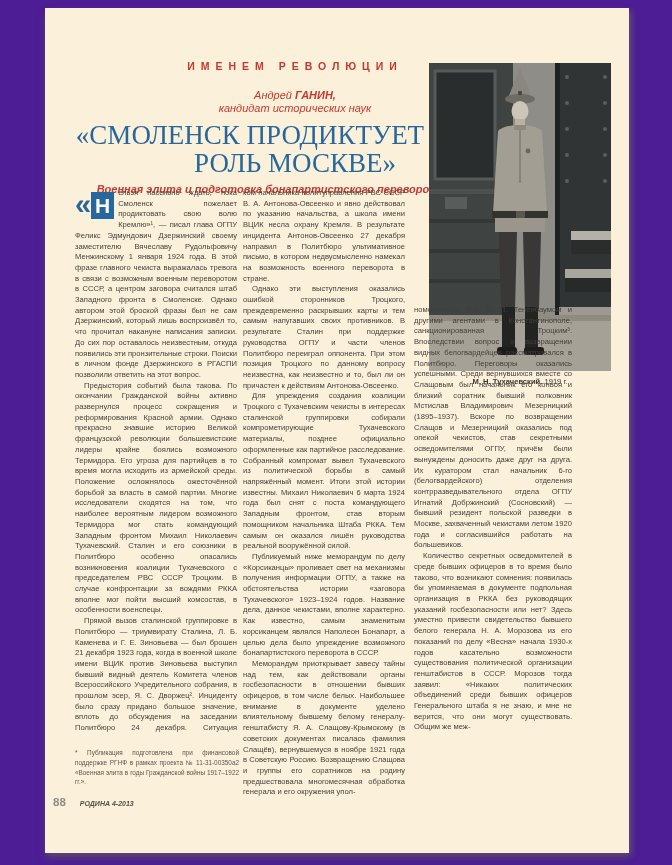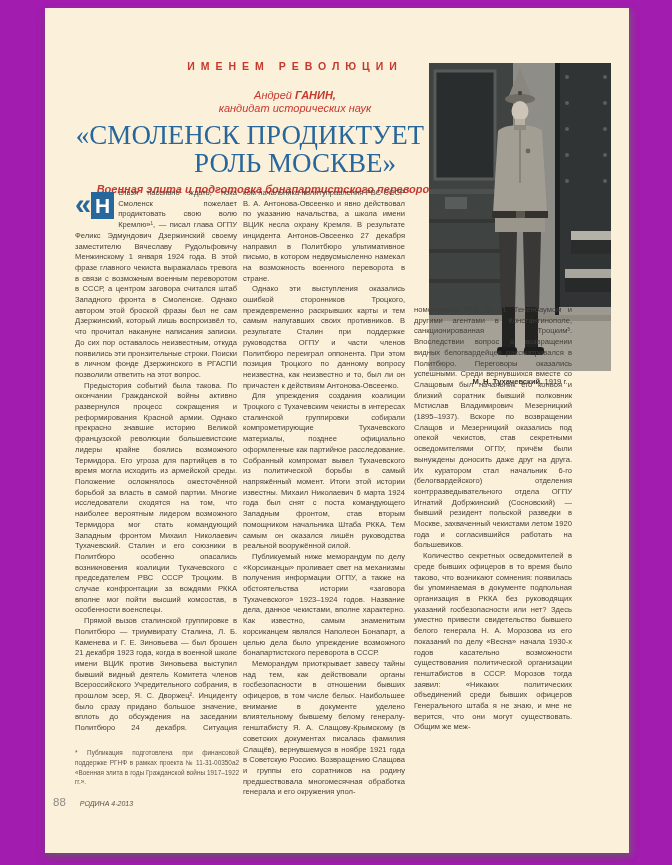--- a/index.html
+++ b/index.html
@@ -1,21 +1,21 @@
 <!DOCTYPE html>
 <html lang="ru" style="--cream: #fbf0da; --red: #c6392f; --blue: #28679c; --ink: #433f3a;"><head>
 <meta charset="utf-8">
 <style>
   html,body{margin:0;padding:0;}
   body{
     width:672px;height:865px;overflow:hidden;position:relative;
     background:#f3f2ee;
     font-family:"Liberation Sans","DejaVu Sans",sans-serif;
   }
-  .scan{position:absolute;inset:0;background:#a21caf;}
+  .scan{position:absolute;inset:0;background:#4c1d95;}
   .page{
     position:absolute;left:45px;top:8px;width:584px;height:845px;
     background:var(--cream,#fbf0da);
     box-shadow:0 5px 7px rgba(90,88,84,.55),4px 2px 6px rgba(120,118,114,.35);
   }
   
   .head-zone{position:absolute;left:30px;top:0;width:440px;text-align:center;}
   .rubric{
     margin-top:52px;font-size:10.5px;font-weight:bold;color:var(--red,#c6392f);
     letter-spacing:6px;
@@ -61,21 +61,21 @@
   .dc-box{
     display:inline-block;width:23px;height:27px;margin-top:3px;
     background:var(--blue,#28679c);color:#fff;font-weight:bold;
     font-size:21px;line-height:27px;text-align:center;
   }
   
   .footnote{
     position:absolute;left:30px;top:740px;width:164px;
     font-size:6.4px;line-height:9.8px;color:#5d564e;text-align:justify;
   }
-  .pagefoot{position:absolute;left:8px;top:788px;display:flex;align-items:baseline;}
+  .pagefoot{position:absolute;left:8px;top:788px;display:flex;align-items:baseline;font-weight:bold;}
   .pgnum{font-size:11.5px;color:#8d8c86;}
   .journal{margin-left:14px;font-size:7px;font-style:italic;color:#564f47;}
 </style>
 </head>
 <body>
 
 <div class="scan">
   <div class="page">
 
     <div class="head-zone">

